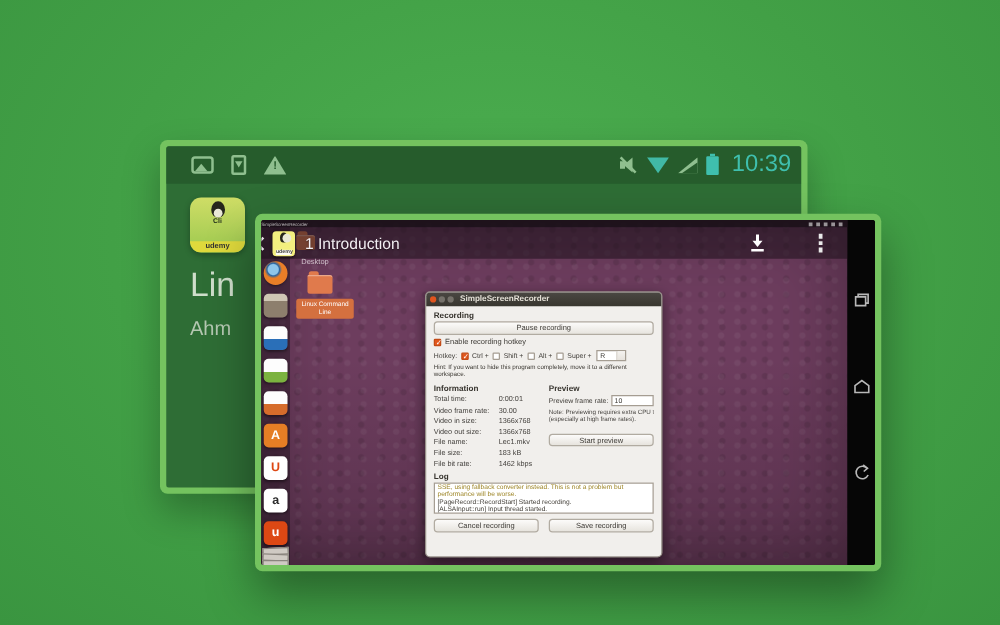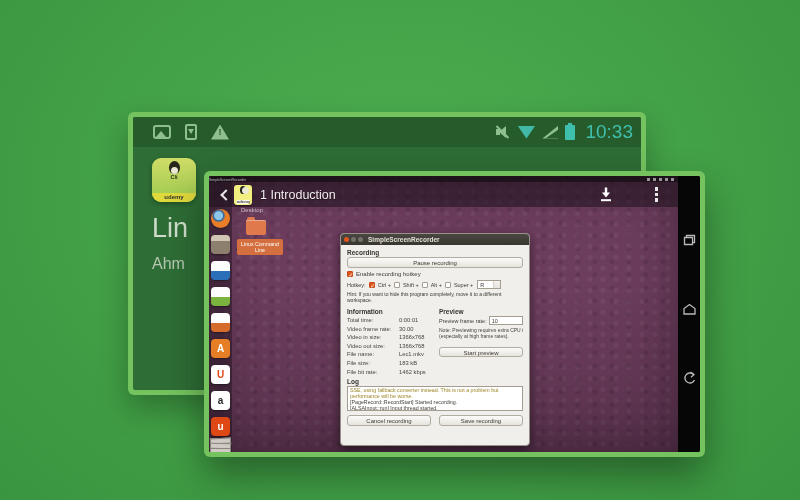--- a/index.html
+++ b/index.html
@@ -64,21 +64,21 @@
       radial-gradient(circle at 30% 40%, rgba(255,255,255,.05) 0 2px, transparent 3px),
       radial-gradient(circle at 70% 60%, rgba(0,0,0,.10) 0 2px, transparent 3px);
     background-size:100% 100%,13px 11px,17px 13px;
     box-shadow:inset 0 0 60px rgba(0,0,0,.35);}
   .menubar{position:absolute;top:0;left:0;right:0;height:6px;background:rgba(22,14,20,.88);z-index:5;
     display:flex;align-items:center;}
   .menubar .mtitle{color:rgba(255,255,255,.65);font-size:8px;transform:scale(.45);transform-origin:0 50%;white-space:nowrap;}
   .menubar .tray{margin-left:auto;display:flex;gap:3px;margin-right:4px;}
   .menubar .tray i{display:block;width:3px;height:3px;background:rgba(255,255,255,.55);}
   .appbar{position:absolute;top:6px;left:0;right:0;height:25px;background:rgba(28,16,26,.55);z-index:6;
-    display:flex;align-items:center;padding-left:16px;}
+    display:flex;align-items:center;padding-left:0;}
   .back-chevron{width:8px;height:8px;border-left:2px solid #e9e5e9;border-bottom:2px solid #e9e5e9;
     transform:rotate(45deg);margin-left:-3px;}
   .app-icon-sm{width:18px;height:20px;border-radius:3px;background:#f3ef7f;margin-left:4px;
     position:relative;text-align:center;overflow:hidden;box-shadow:0 1px 2px rgba(0,0,0,.4);}
   .app-icon-sm .tux{width:6px;height:8px;margin-top:1px;}
   .app-icon-sm .brand{position:absolute;left:0;right:0;bottom:0;height:6px;background:#fdfdf4;
     color:#444;font-size:6px;font-weight:bold;line-height:6px;transform:scale(.7);}
   .appbar-title{color:#f2eef2;font-size:12.5px;margin-left:8px;text-shadow:0 1px 1px rgba(0,0,0,.5);}
   .ico-dl2{position:absolute;right:64px;top:4px;}
   .ico-overflow{position:absolute;right:20px;top:5px;display:flex;flex-direction:column;gap:2px;}
@@ -170,21 +170,21 @@
         </div>
         <div class="sb-right">
           <div class="ico-mute">
               <div class="slash"></div>
             </div>
           <div class="ico-wifi"></div>
           <div class="ico-signal">
               <div class="inner"></div>
             </div>
           <div class="ico-batt"></div>
-          <div class="bg-time">10:33</div>
+          <div class="bg-time">10:39</div>
         </div>
       </div>
       <div class="app-icon-lg">
         <div class="tux"></div>
         <div class="lbl">Cli</div>
         <div class="brand">udemy</div>
       </div>
       <div class="course-title">Lin</div>
       <div class="course-inst">Ahm</div>
     </div>

